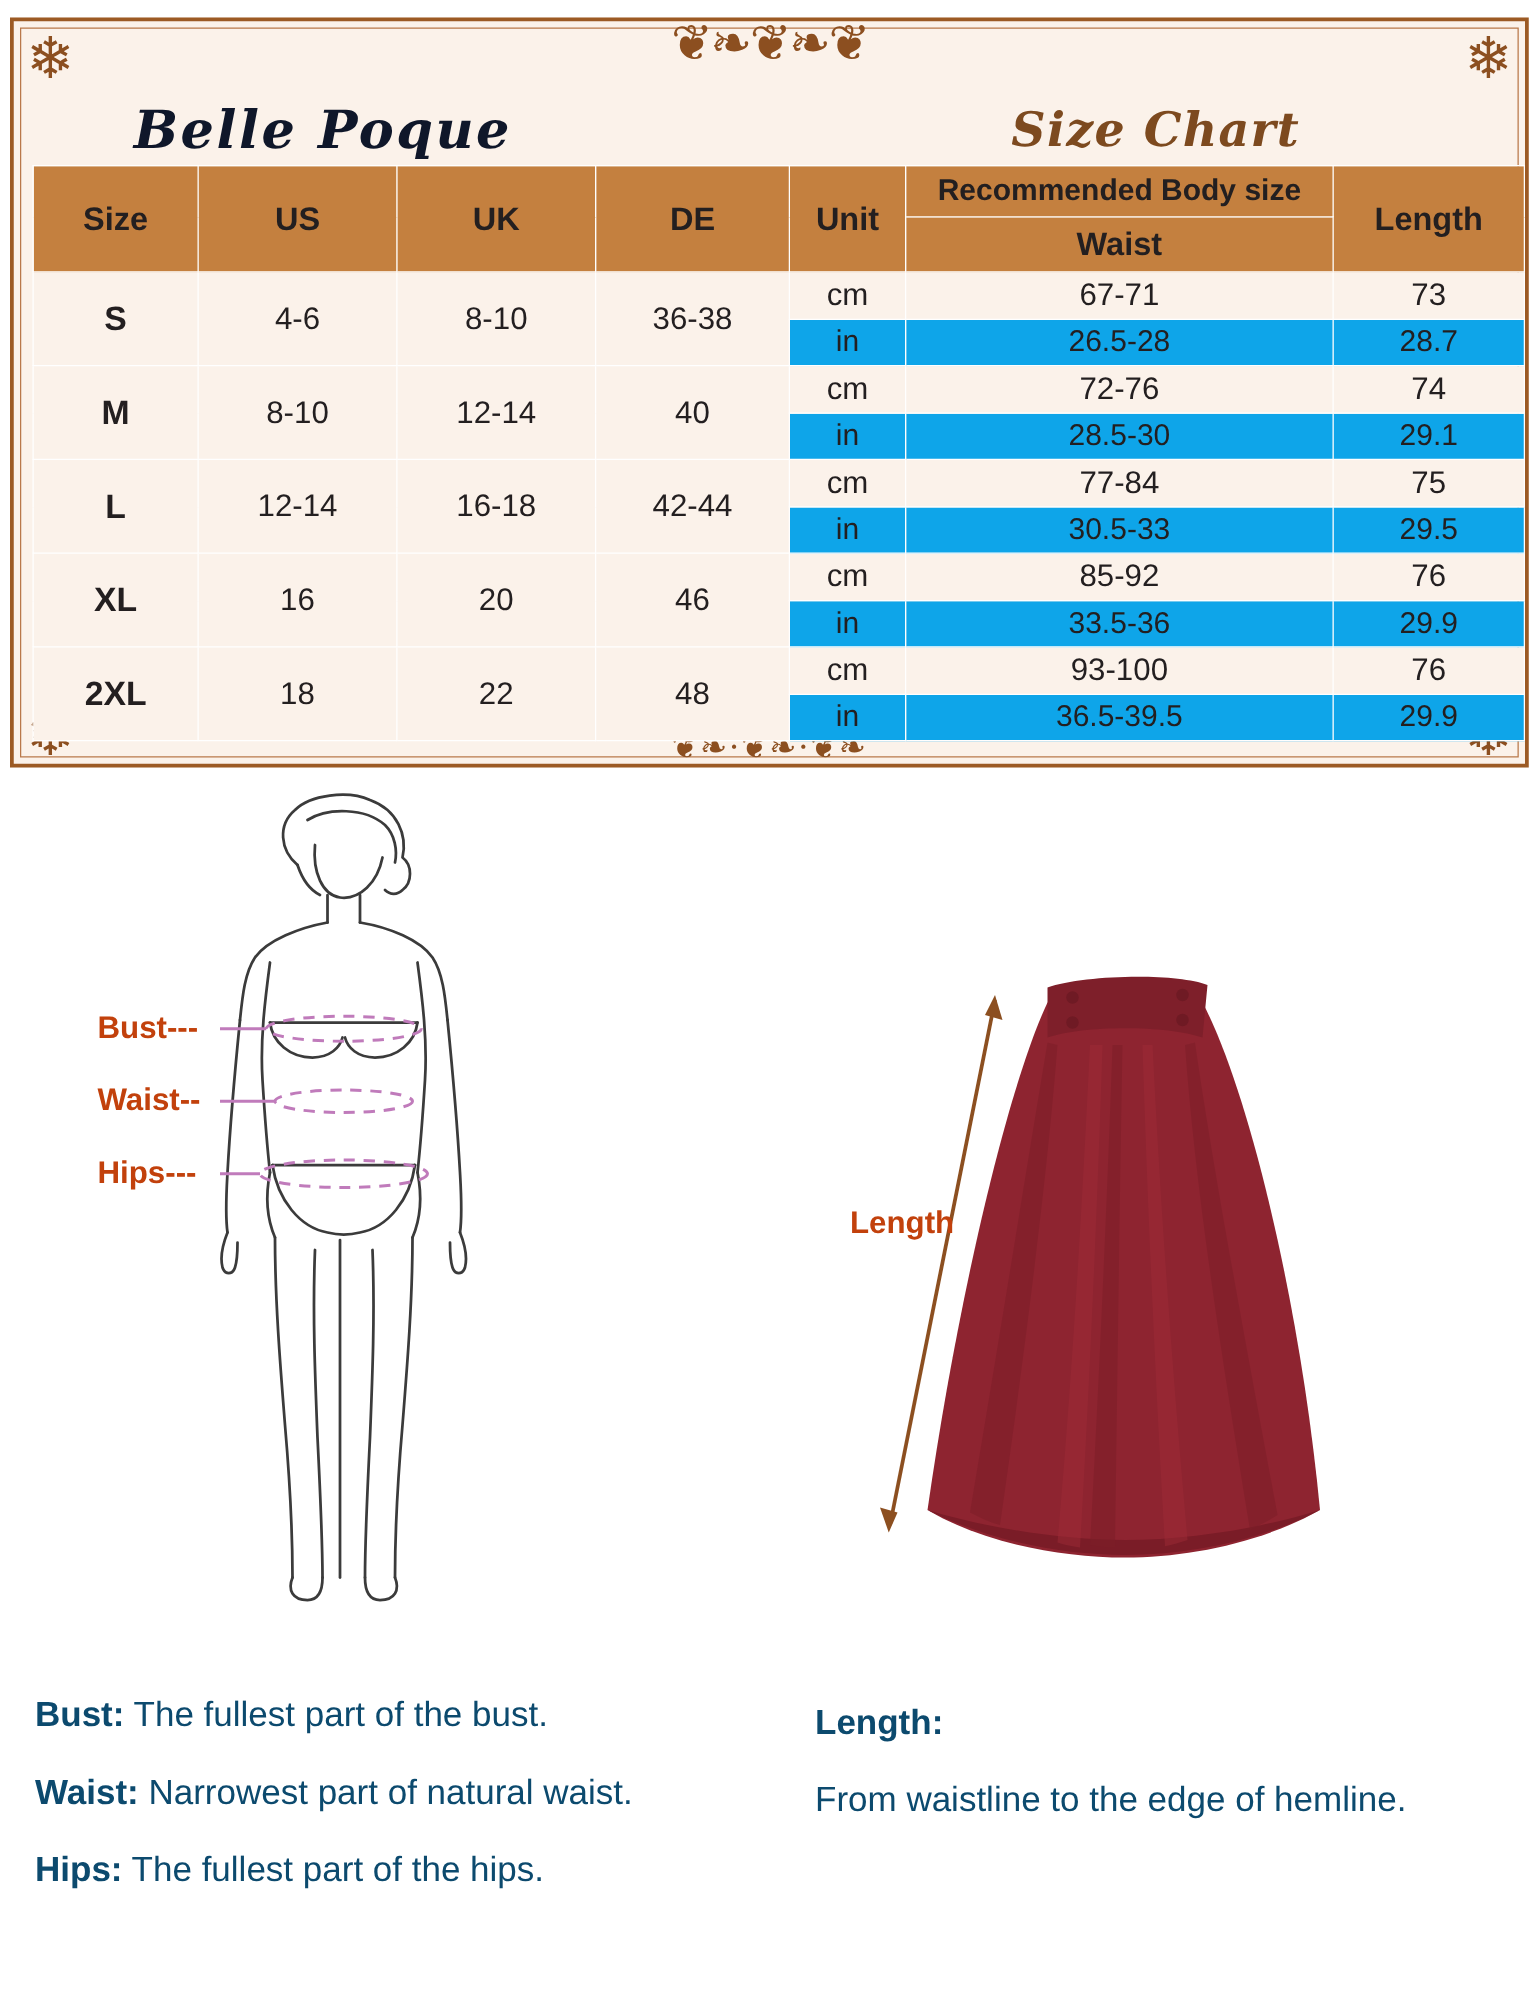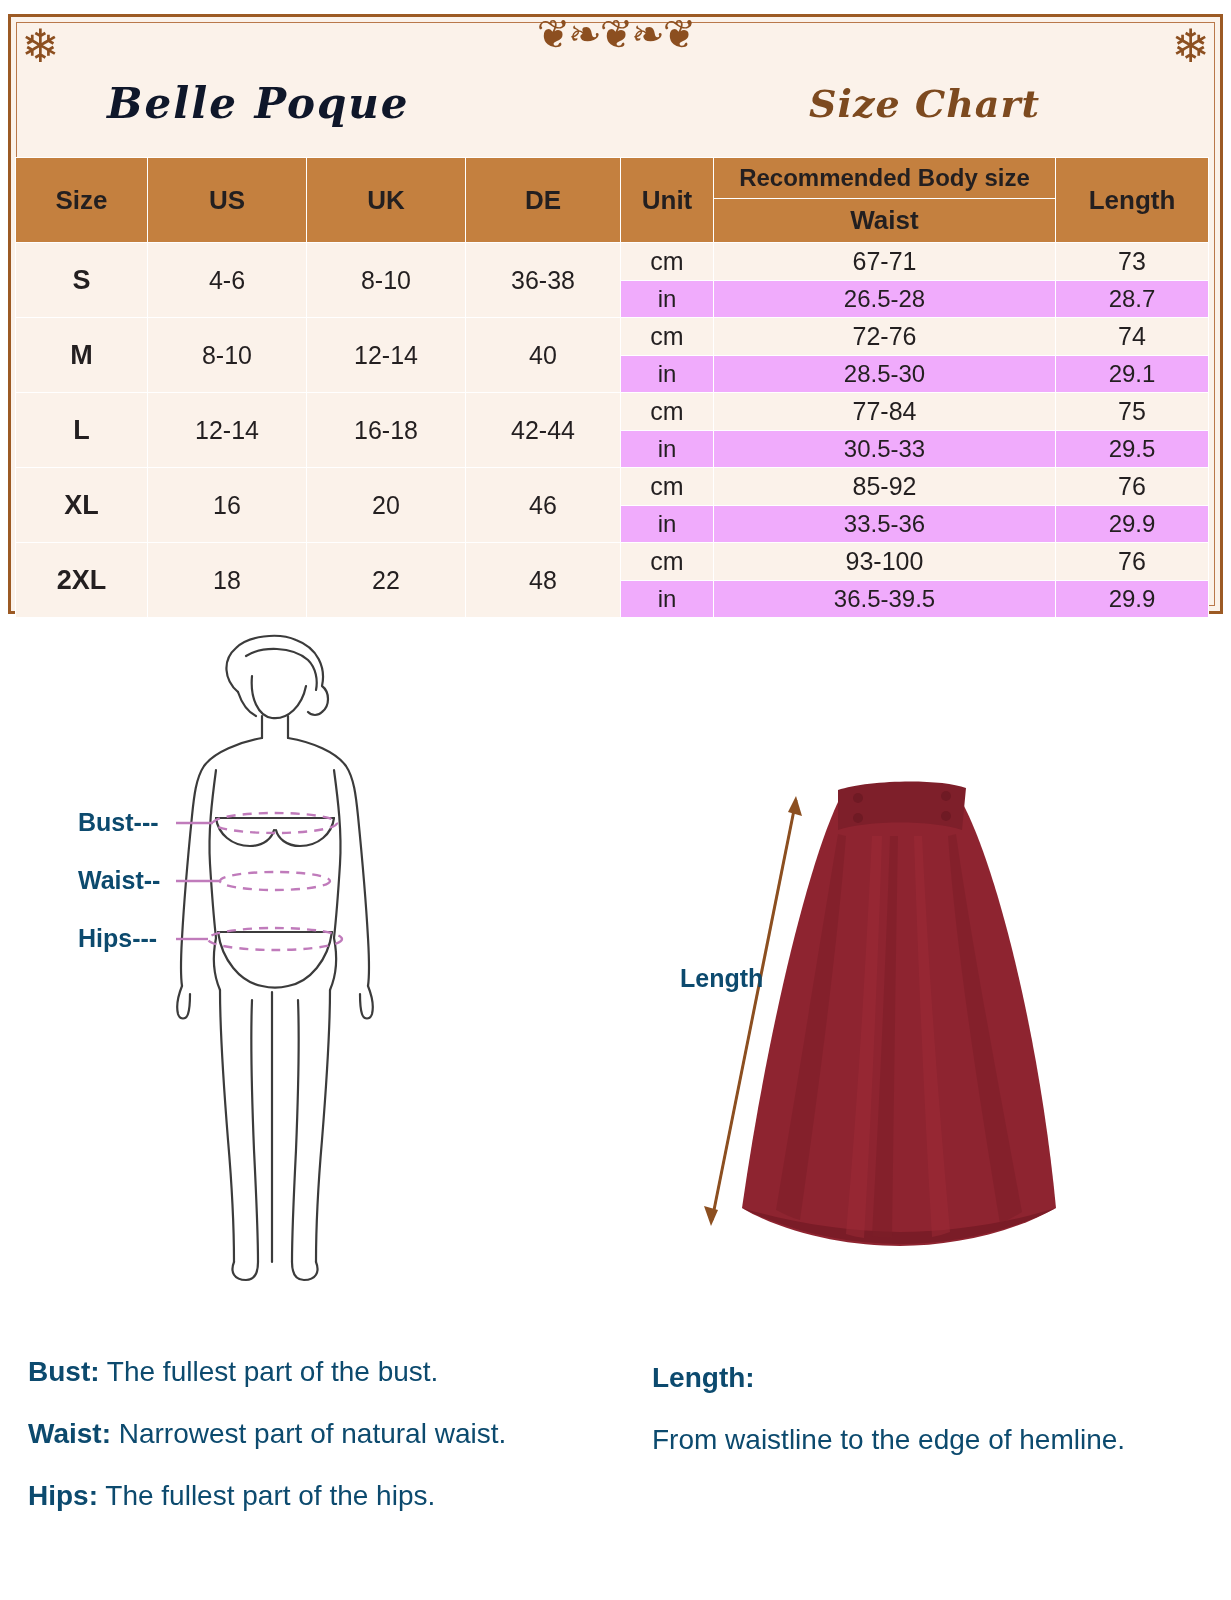--- a/index.html
+++ b/index.html
@@ -94,26 +94,25 @@
     font-style: italic;
     font-weight: bold;
     font-size: 38px;
     color: #7d4a1f;
     letter-spacing: 1px;
   }
 
   
   table.size-table {
     position: absolute;
-    left: 15px;
+    left: 26px;
     top: 132px;
     width: 1193px;
     border-collapse: collapse;
     table-layout: fixed;
-    margin-top: 25px;
   }
   table.size-table td, table.size-table th {
     border: 1px solid #ffffff;
     text-align: center;
     font-family: "Liberation Sans", sans-serif;
     color: #231f20;
   }
   thead th {
     background: #c4803f;
     color: #ffffff;
@@ -135,42 +134,42 @@
   tbody td {
     font-size: 25px;
     padding: 4px 2px;
     background: #fbf2ea;
   }
   tbody td.sizecell {
     font-weight: bold;
     font-size: 27px;
   }
   tbody tr.in-row td {
-    background: #f0abfc;
+    background: #0ea5e9;
     font-size: 24px;
   }
   tbody tr.cm-row td.unit,
   tbody tr.cm-row td.val,
   tbody tr.cm-row td.len {
     background: #fbf2ea;
   }
 
   
   .figure-area {
     position: absolute;
     left: 0;
     top: 620px;
     width: 1231px;
     height: 700px;
   }
   .label-left {
     position: absolute;
     font-weight: bold;
     font-size: 25px;
-    color: #0c4a6e;
+    color: #c2410c;
     font-family: "Liberation Sans", sans-serif;
     white-space: nowrap;
   }
   .lbl-bust  { left: 78px;  top: 808px; }
   .lbl-waist { left: 78px;  top: 866px; }
   .lbl-hips  { left: 78px;  top: 924px; }
   .lbl-length{ left: 680px; top: 964px; font-size: 25px; }
   .note-line {
     position: absolute;
     font-size: 28px;

